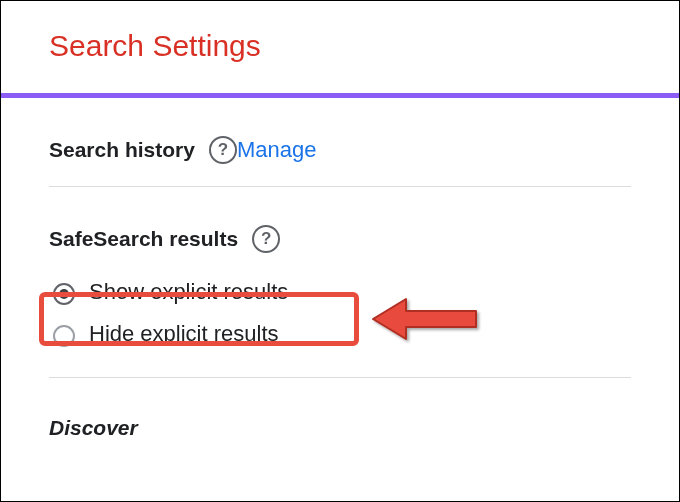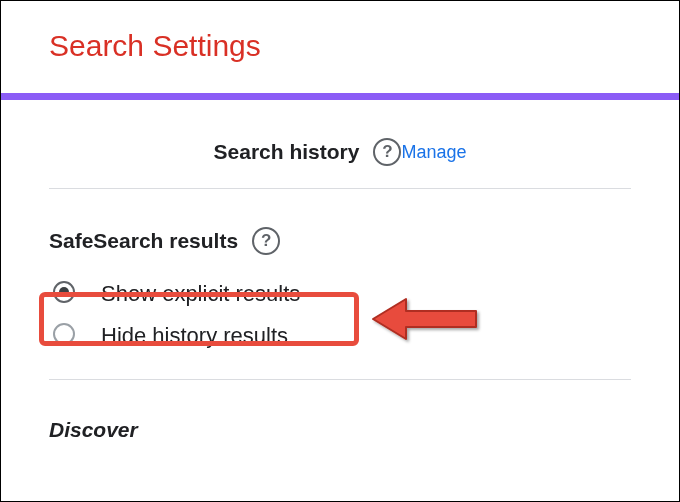--- a/index.html
+++ b/index.html
@@ -10,21 +10,21 @@
     body {
       font-family: Arial, Helvetica, sans-serif;
       background: #fff;
       width: 680px;
       height: 502px;
       position: relative;
       border: 1px solid #000;
     }
     .header {
       padding: 28px 48px 30px 48px;
-      border-bottom: 7px solid #8b5cf6;
+      border-bottom: 5px solid #8b5cf6;
     }
     .page-title {
       color: #d93025;
       font-size: 30px;
       font-weight: 400;
     }
     .section {
       padding: 0 48px;
     }
     .section-inner {
@@ -32,21 +32,21 @@
       padding: 38px 0 22px 0;
     }
     .section-inner.last {
       border-bottom: none;
       padding-bottom: 0;
       font-style: italic;
     }
     .row {
       display: flex;
       align-items: center;
-      justify-content: center;
+      justify-content: flex-start;
     }
     .section-label {
       font-size: 21px;
       font-weight: 700;
       color: #202124;
       display: flex;
       align-items: center;
       gap: 14px;
     }
     .help-icon {
@@ -56,31 +56,31 @@
       width: 28px;
       height: 28px;
       border: 2px solid #5f6368;
       border-radius: 50%;
       color: #5f6368;
       font-size: 17px;
       font-weight: 700;
     }
     .manage-link {
       color: #1a73e8;
-      font-size: 18px;
+      font-size: 22px;
       font-weight: 400;
       cursor: pointer;
     }
     .options {
       margin-top: 18px;
     }
     .option-row {
       display: flex;
-      align-items: flex-start;
-      gap: 26px;
+      align-items: flex-end;
+      gap: 14px;
       padding: 8px 4px;
       font-size: 22px;
       color: #202124;
     }
     .radio {
       width: 22px;
       height: 22px;
       border: 2px solid #9aa0a6;
       border-radius: 50%;
       display: inline-flex;
@@ -140,21 +140,21 @@
       <span>SafeSearch results</span>
       <span class="help-icon">?</span>
     </div>
     <div class="options">
       <div class="option-row">
         <span class="radio selected"></span>
         <span>Show explicit results</span>
       </div>
       <div class="option-row">
         <span class="radio"></span>
-        <span>Hide history results</span>
+        <span>Hide explicit results</span>
       </div>
     </div>
   </div>
 </div>
 
 <div class="section">
   <div class="section-inner last">
     <div class="section-label">
       <span>Discover</span>
     </div>

